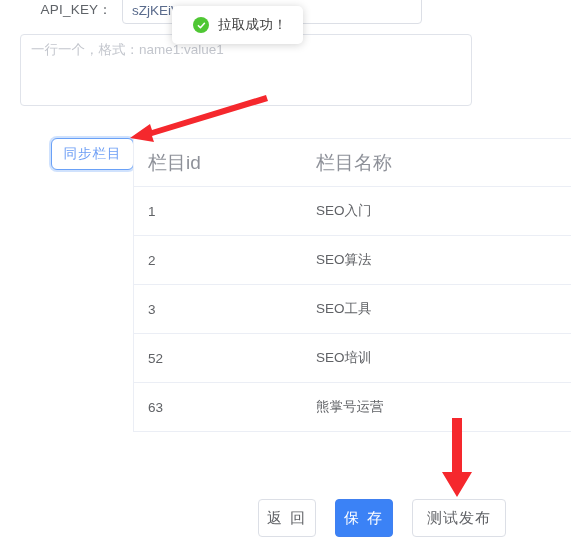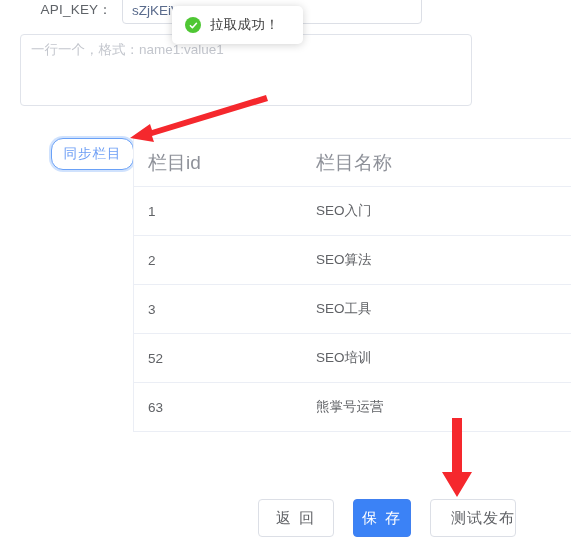--- a/index.html
+++ b/index.html
@@ -110,21 +110,21 @@
   }
 
   
   .sync-btn {
     position: absolute;
     left: 51px;
     top: 138px;
     width: 83px;
     height: 32px;
     border: 1px solid #6aa1f7;
-    border-radius: 12px;
+    border-radius: 6px;
     background: #fff;
     color: #6d9ef5;
     font-size: 13.5px;
     font-family: "Liberation Sans", "DejaVu Sans", sans-serif;
     letter-spacing: 1px;
     cursor: pointer;
     box-shadow: 0 0 0 2px rgba(100,160,250,.30);
     padding: 0;
   }
 
@@ -174,21 +174,21 @@
     position: absolute;
     left: 172px;
     top: 6px;
     width: 131px;
     height: 38px;
     background: #ffffff;
     border-radius: 5px;
     box-shadow: 0 1px 9px rgba(0,0,0,.18);
     display: flex;
     align-items: center;
-    padding-left: 13px;
+    padding-left: 21px;
     box-sizing: border-box;
     z-index: 40;
   }
 
   .toast-icon {
     width: 16px;
     height: 16px;
     border-radius: 50%;
     background: #4fc734;
     display: inline-flex;
@@ -229,23 +229,23 @@
     border: 1px solid #dcdfe6;
     color: #606266;
   }
 
   .btn-primary {
     background: #3b82f6;
     border: 1px solid #4080f0;
     color: #ffffff;
   }
 
-  .btn-back { width: 76px; }
+  .btn-back { width: 58px; }
   .btn-save { width: 58px; }
-  .btn-test { width: 86px; letter-spacing: 1px; text-align: right; }
+  .btn-test { width: 94px; letter-spacing: 1px; }
 
   
   .arrows {
     position: absolute;
     left: 0;
     top: 0;
     width: 571px;
     height: 553px;
     pointer-events: none;
     z-index: 60;

